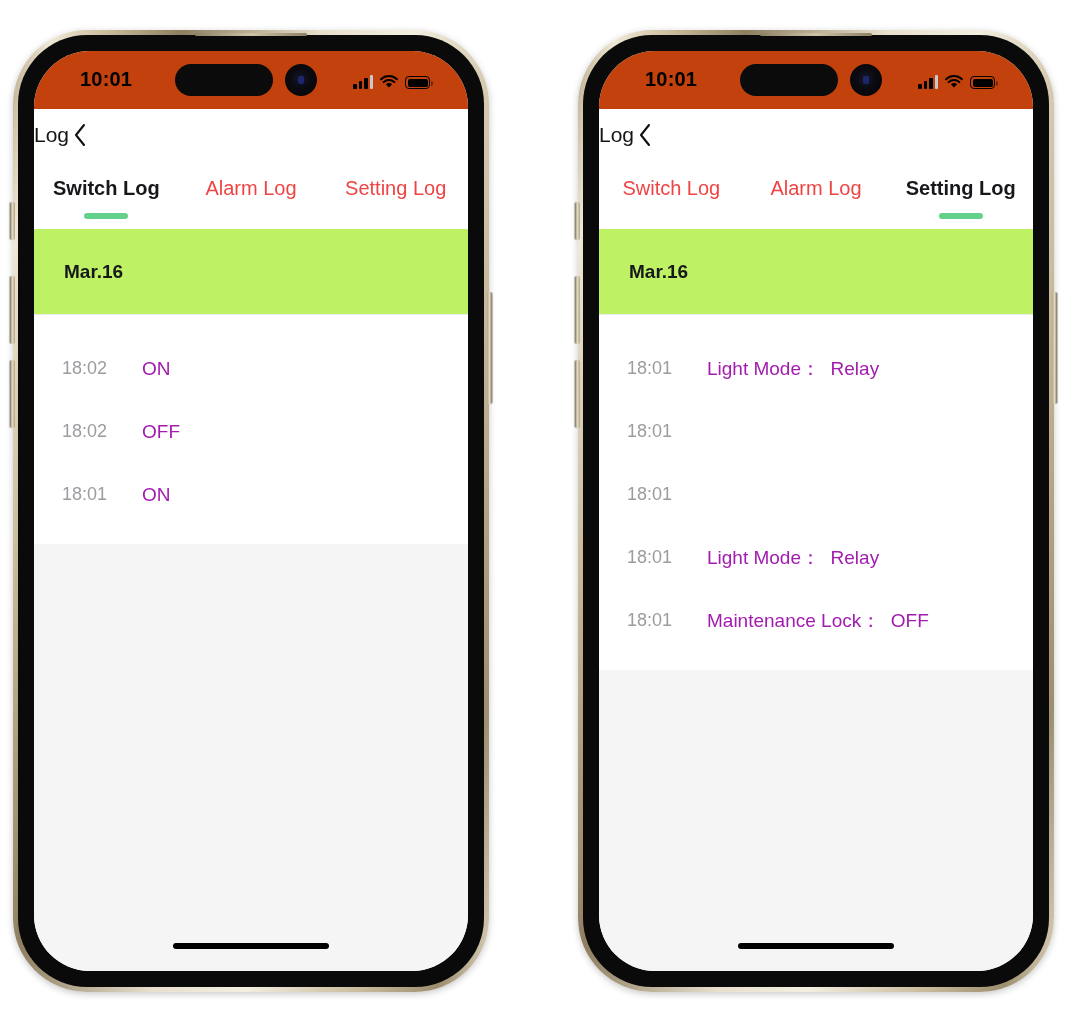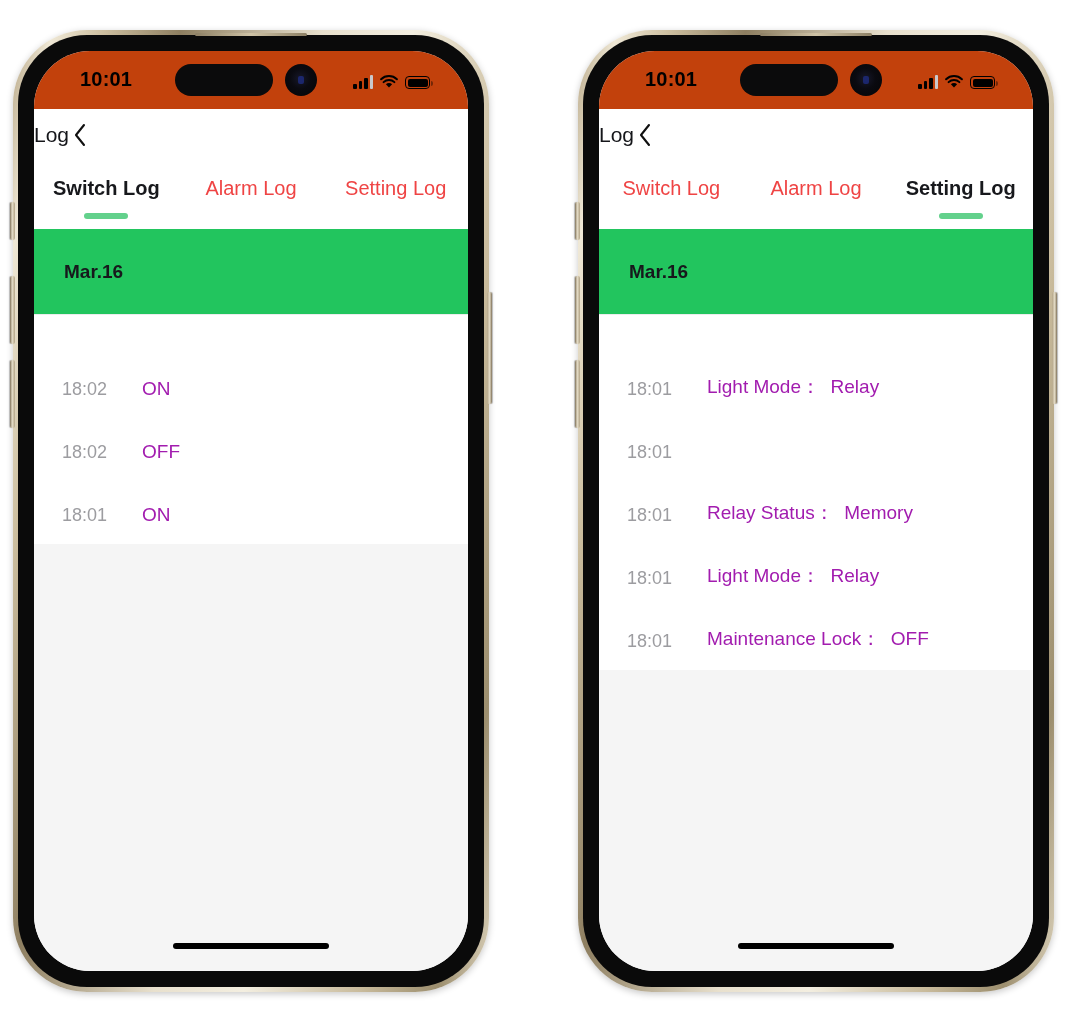--- a/index.html
+++ b/index.html
@@ -249,33 +249,33 @@
   
   .log-body {
     background: #f5f5f5;
     height: calc(100% - 178px);
   }
   .date-header {
     height: 86px;
     display: flex;
     align-items: center;
     padding-left: 30px;
-    background: #22c55e;
+    background: #bef264;
     border-bottom: 1px solid #ececed;
     font-size: 19px;
     font-weight: bold;
     color: #17181c;
   }
   .entries {
     background: #ffffff;
     padding: 22px 0 18px 0;
   }
   .entry {
     display: flex;
-    align-items: flex-end;
+    align-items: center;
     height: 63px;
     padding-left: 28px;
   }
   .entry .time {
     font-size: 18px;
     color: #9c9ca0;
     width: 62px;
     flex: none;
   }
   .entry .text {
@@ -448,21 +448,20 @@
           <div class="entries">
             <div class="entry">
               <span class="time">18:01</span>
               <span class="text">Light Mode：  Relay</span>
             </div>
             <div class="entry">
               <span class="time">18:01</span>
             </div>
             <div class="entry">
               <span class="time">18:01</span>
-              <span class="text">Relay Status：  Memory</span>
             </div>
             <div class="entry">
               <span class="time">18:01</span>
               <span class="text">Light Mode：  Relay</span>
             </div>
             <div class="entry">
               <span class="time">18:01</span>
               <span class="text">Maintenance Lock：  OFF</span>
             </div>
           </div>

